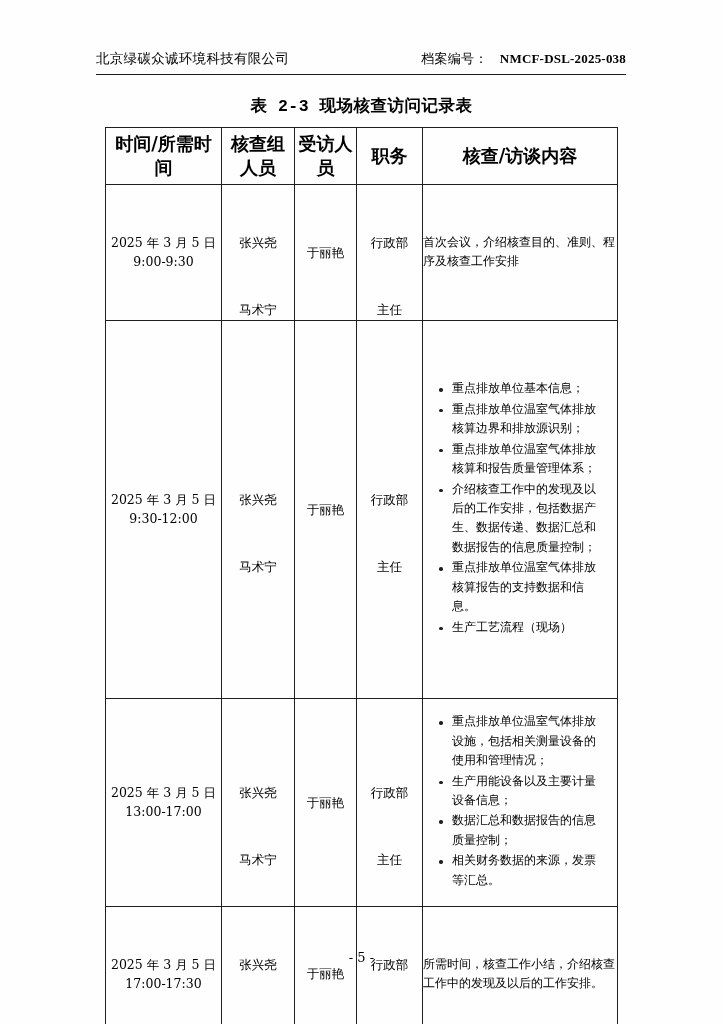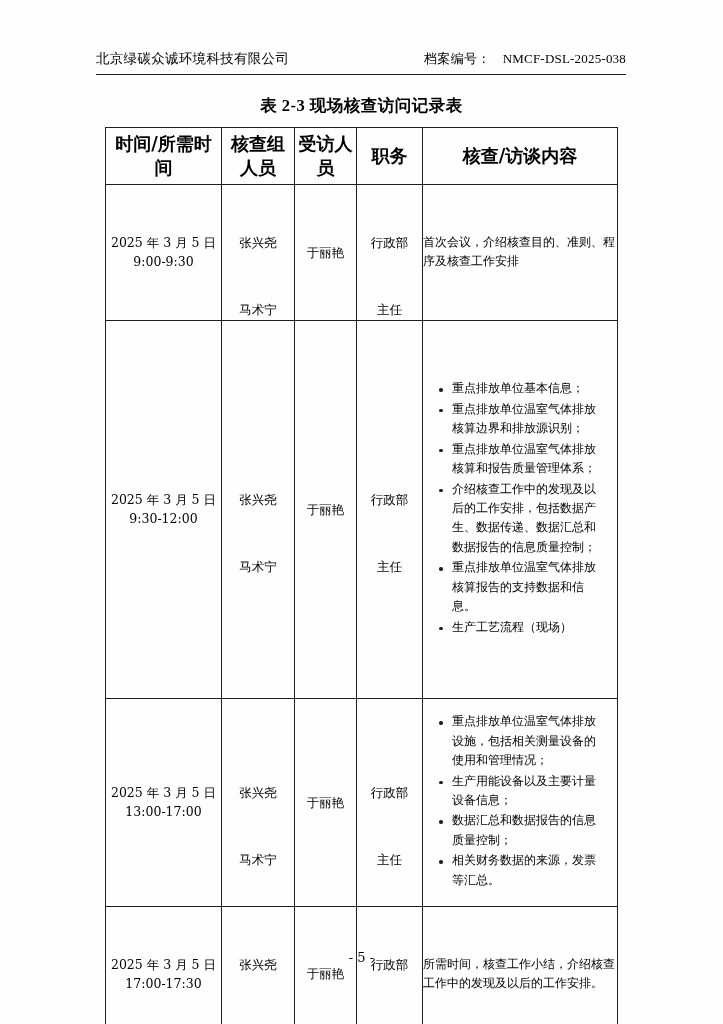--- a/index.html
+++ b/index.html
@@ -38,39 +38,39 @@
   .doc-header .archive {
     font-family: "DejaVu Serif", "Liberation Serif", serif;
     font-size: 13px;
     white-space: nowrap;
   }
   .doc-header .archive .label {
     letter-spacing: 0.3px;
   }
   .doc-header .archive .code {
     font-family: "Liberation Serif", serif;
-    font-weight: normal;
+    font-weight: bold;
     margin-left: 8px;
     letter-spacing: 0.2px;
   }
   .header-rule {
     position: absolute;
     left: 96px;
     top: 74px;
     width: 530px;
     border-top: 1px solid #1b1b1b;
   }
   
   .table-title {
     position: absolute;
     top: 95px;
     left: 0;
     width: 723px;
     text-align: center;
-    font-family: Liberation Serif, serif;
+    font-family: Liberation Mono, monospace;
     font-weight: bold;
     font-size: 16.5px;
     letter-spacing: 0.5px;
   }
   
   table.visit-table {
     position: absolute;
     left: 105px;
     top: 127px;
     width: 512px;

